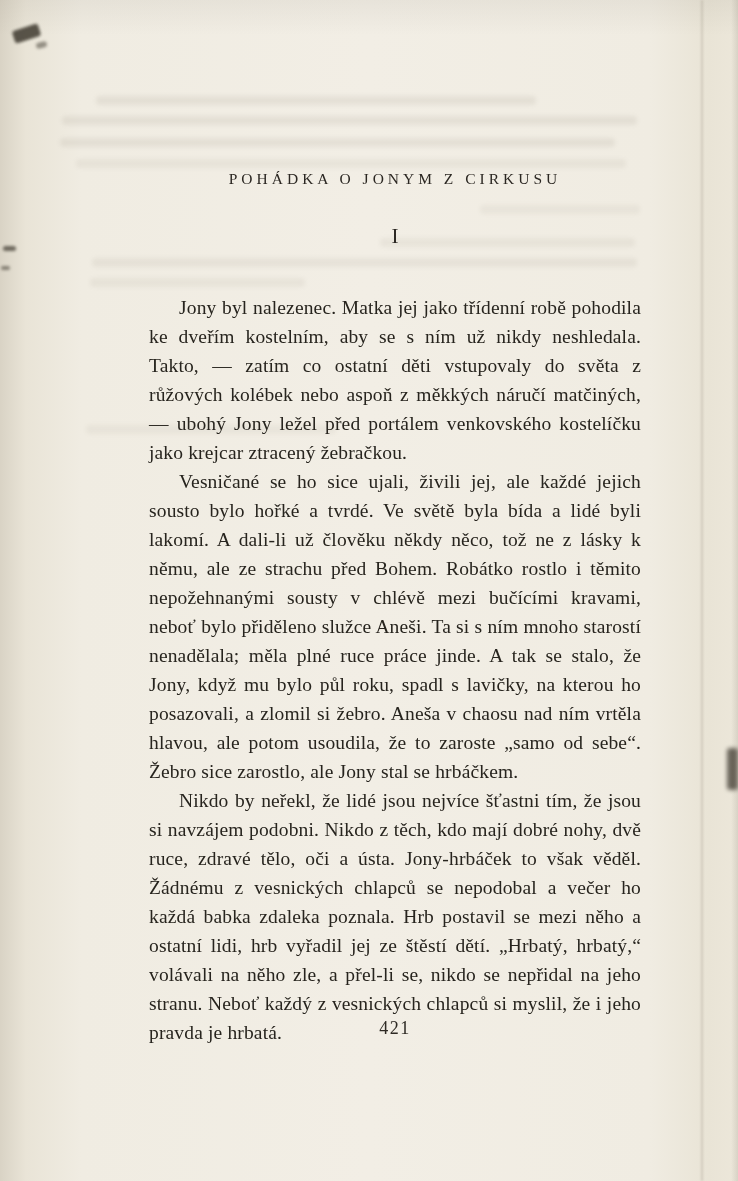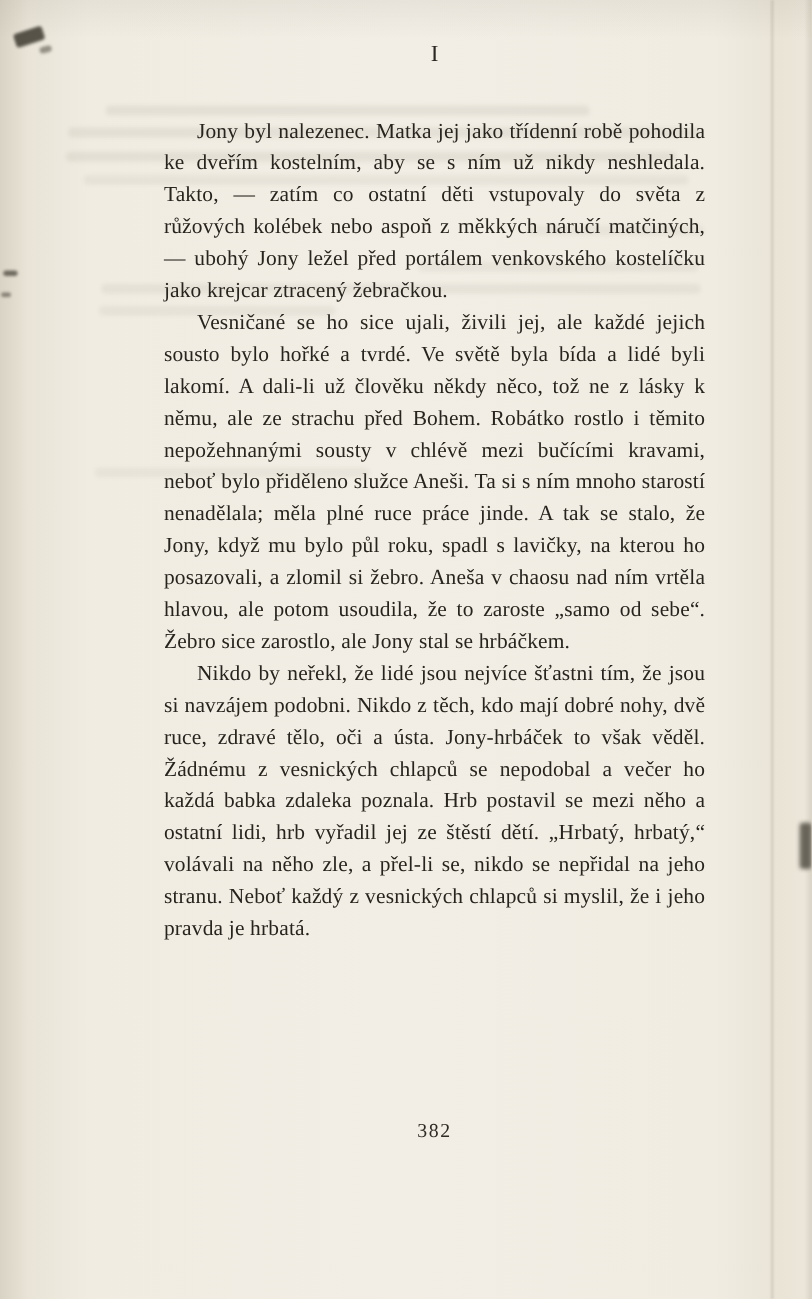--- a/index.html
+++ b/index.html
@@ -114,22 +114,23 @@
 
   <div class="mark" style="left:13px; top:27px;  width:27px; height:13px; transform:rotate(-18deg); opacity:0.85;"></div>
   <div class="mark" style="left:36px; top:42px;  width:11px; height:6px;  transform:rotate(-14deg); opacity:0.5;"></div>
   <div class="mark" style="left:3px;  top:246px; width:13px; height:5px;  opacity:0.7;"></div>
   <div class="mark" style="left:1px;  top:266px; width:9px;  height:4px;  opacity:0.55;"></div>
   <div class="mark" style="left:727px; top:748px; width:11px; height:42px; opacity:0.75; filter:blur(2px);"></div>
   <div class="crease"></div>
   <div class="right-edge-shade"></div>
 
   <div class="text-block">
+    <h1 class="title">POHÁDKA O JONYM Z CIRKUSU</h1>
     <div class="chapter-numeral">I</div>
     <div class="body-text">
       <p>Jony byl nalezenec. Matka jej jako třídenní robě pohodila ke dveřím kostelním, aby se s ním už nikdy neshledala. Takto, — zatím co ostatní děti vstupovaly do světa z růžových kolébek nebo aspoň z měkkých náručí matčiných, — ubohý Jony ležel před portálem venkovského kostelíčku jako krejcar ztracený žebračkou.</p>
       <p>Vesničané se ho sice ujali, živili jej, ale každé jejich sousto bylo hořké a tvrdé. Ve světě byla bída a lidé byli lakomí. A dali-li už člověku někdy něco, tož ne z lásky k němu, ale ze strachu před Bohem. Robátko rostlo i těmito nepožehnanými sousty v chlévě mezi bučícími kravami, neboť bylo přiděleno služce Aneši. Ta si s ním mnoho starostí nenadělala; měla plné ruce práce jinde. A tak se stalo, že Jony, když mu bylo půl roku, spadl s lavičky, na kterou ho posazovali, a zlomil si žebro. Aneša v chaosu nad ním vrtěla hlavou, ale potom usoudila, že to zaroste „samo od sebe“. Žebro sice zarostlo, ale Jony stal se hrbáčkem.</p>
       <p>Nikdo by neřekl, že lidé jsou nejvíce šťastni tím, že jsou si navzájem podobni. Nikdo z těch, kdo mají dobré nohy, dvě ruce, zdravé tělo, oči a ústa. Jony-hrbáček to však věděl. Žádnému z vesnických chlapců se nepodobal a večer ho každá babka zdaleka poznala. Hrb postavil se mezi něho a ostatní lidi, hrb vyřadil jej ze štěstí dětí. „Hrbatý, hrbatý,“ volávali na něho zle, a přel-li se, nikdo se nepřidal na jeho stranu. Neboť každý z vesnických chlapců si myslil, že i jeho pravda je hrbatá.</p>
     </div>
   </div>
-  <div class="page-number">382</div>
+  <div class="page-number">421</div>
 
 </div>
 
 </body></html>

